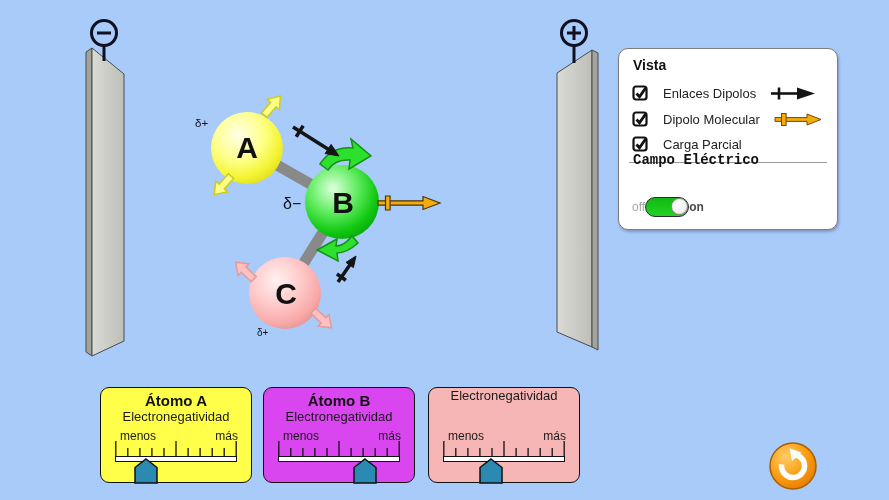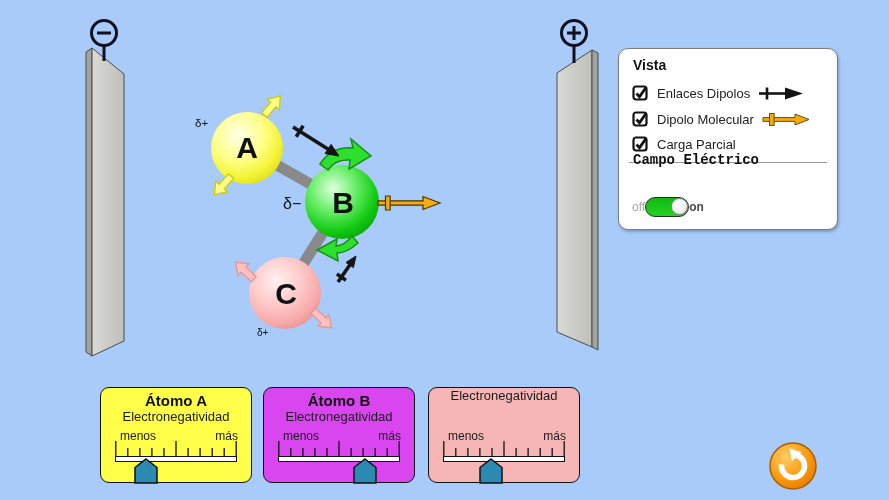--- a/index.html
+++ b/index.html
@@ -5,21 +5,21 @@
   html,body{margin:0;padding:0;}
   body{font-family:"Liberation Sans",sans-serif;}
   #stage{position:relative;width:889px;height:500px;background:#a9cbfa;overflow:hidden;}
   #scene-svg{position:absolute;left:0;top:0;}
   svg text{font-family:"Liberation Sans",sans-serif;}
 
   
   .vista{position:absolute;left:618px;top:48px;width:220px;height:182px;background:#ffffff;
          border:1.5px solid #7d7d7d;border-radius:10px;box-shadow:1px 2px 3px rgba(0,0,0,.25);box-sizing:border-box;}
   .vista-title{position:absolute;left:14px;top:8px;font-size:14px;font-weight:bold;color:#111;}
-  .vrow{position:absolute;left:13px;display:flex;align-items:center;gap:8px;height:20px;}
+  .vrow{position:absolute;left:13px;display:flex;align-items:center;gap:14px;height:20px;}
   .vrow .cblabel{font-size:13px;color:#222;white-space:nowrap;}
   .vdivider{position:absolute;left:10px;right:10px;top:113px;height:0;border-top:1px solid #9a9a9a;}
   .campo-title{position:absolute;left:14px;top:103px;font-size:14px;font-weight:bold;color:#111;font-family:Liberation Mono, monospace;}
   .toggle-row{position:absolute;left:13px;top:148px;display:flex;align-items:center;}
   .off-label{font-size:12px;color:#a6a6a6;}
   .on-label{font-size:12px;color:#4a4a4a;font-weight:bold;}
   .switch{position:relative;width:44px;height:20px;border-radius:11px;background:linear-gradient(#13b813,#22d422);
           border:1.5px solid #2c2c2c;box-sizing:border-box;}
   .knob{position:absolute;right:0px;top:0px;width:17px;height:17px;border-radius:50%;
         background:radial-gradient(circle at 35% 30%,#ffffff 0%,#f2f2f2 60%,#cfcfcf 100%);border:1px solid #8a8a8a;box-sizing:border-box;}

